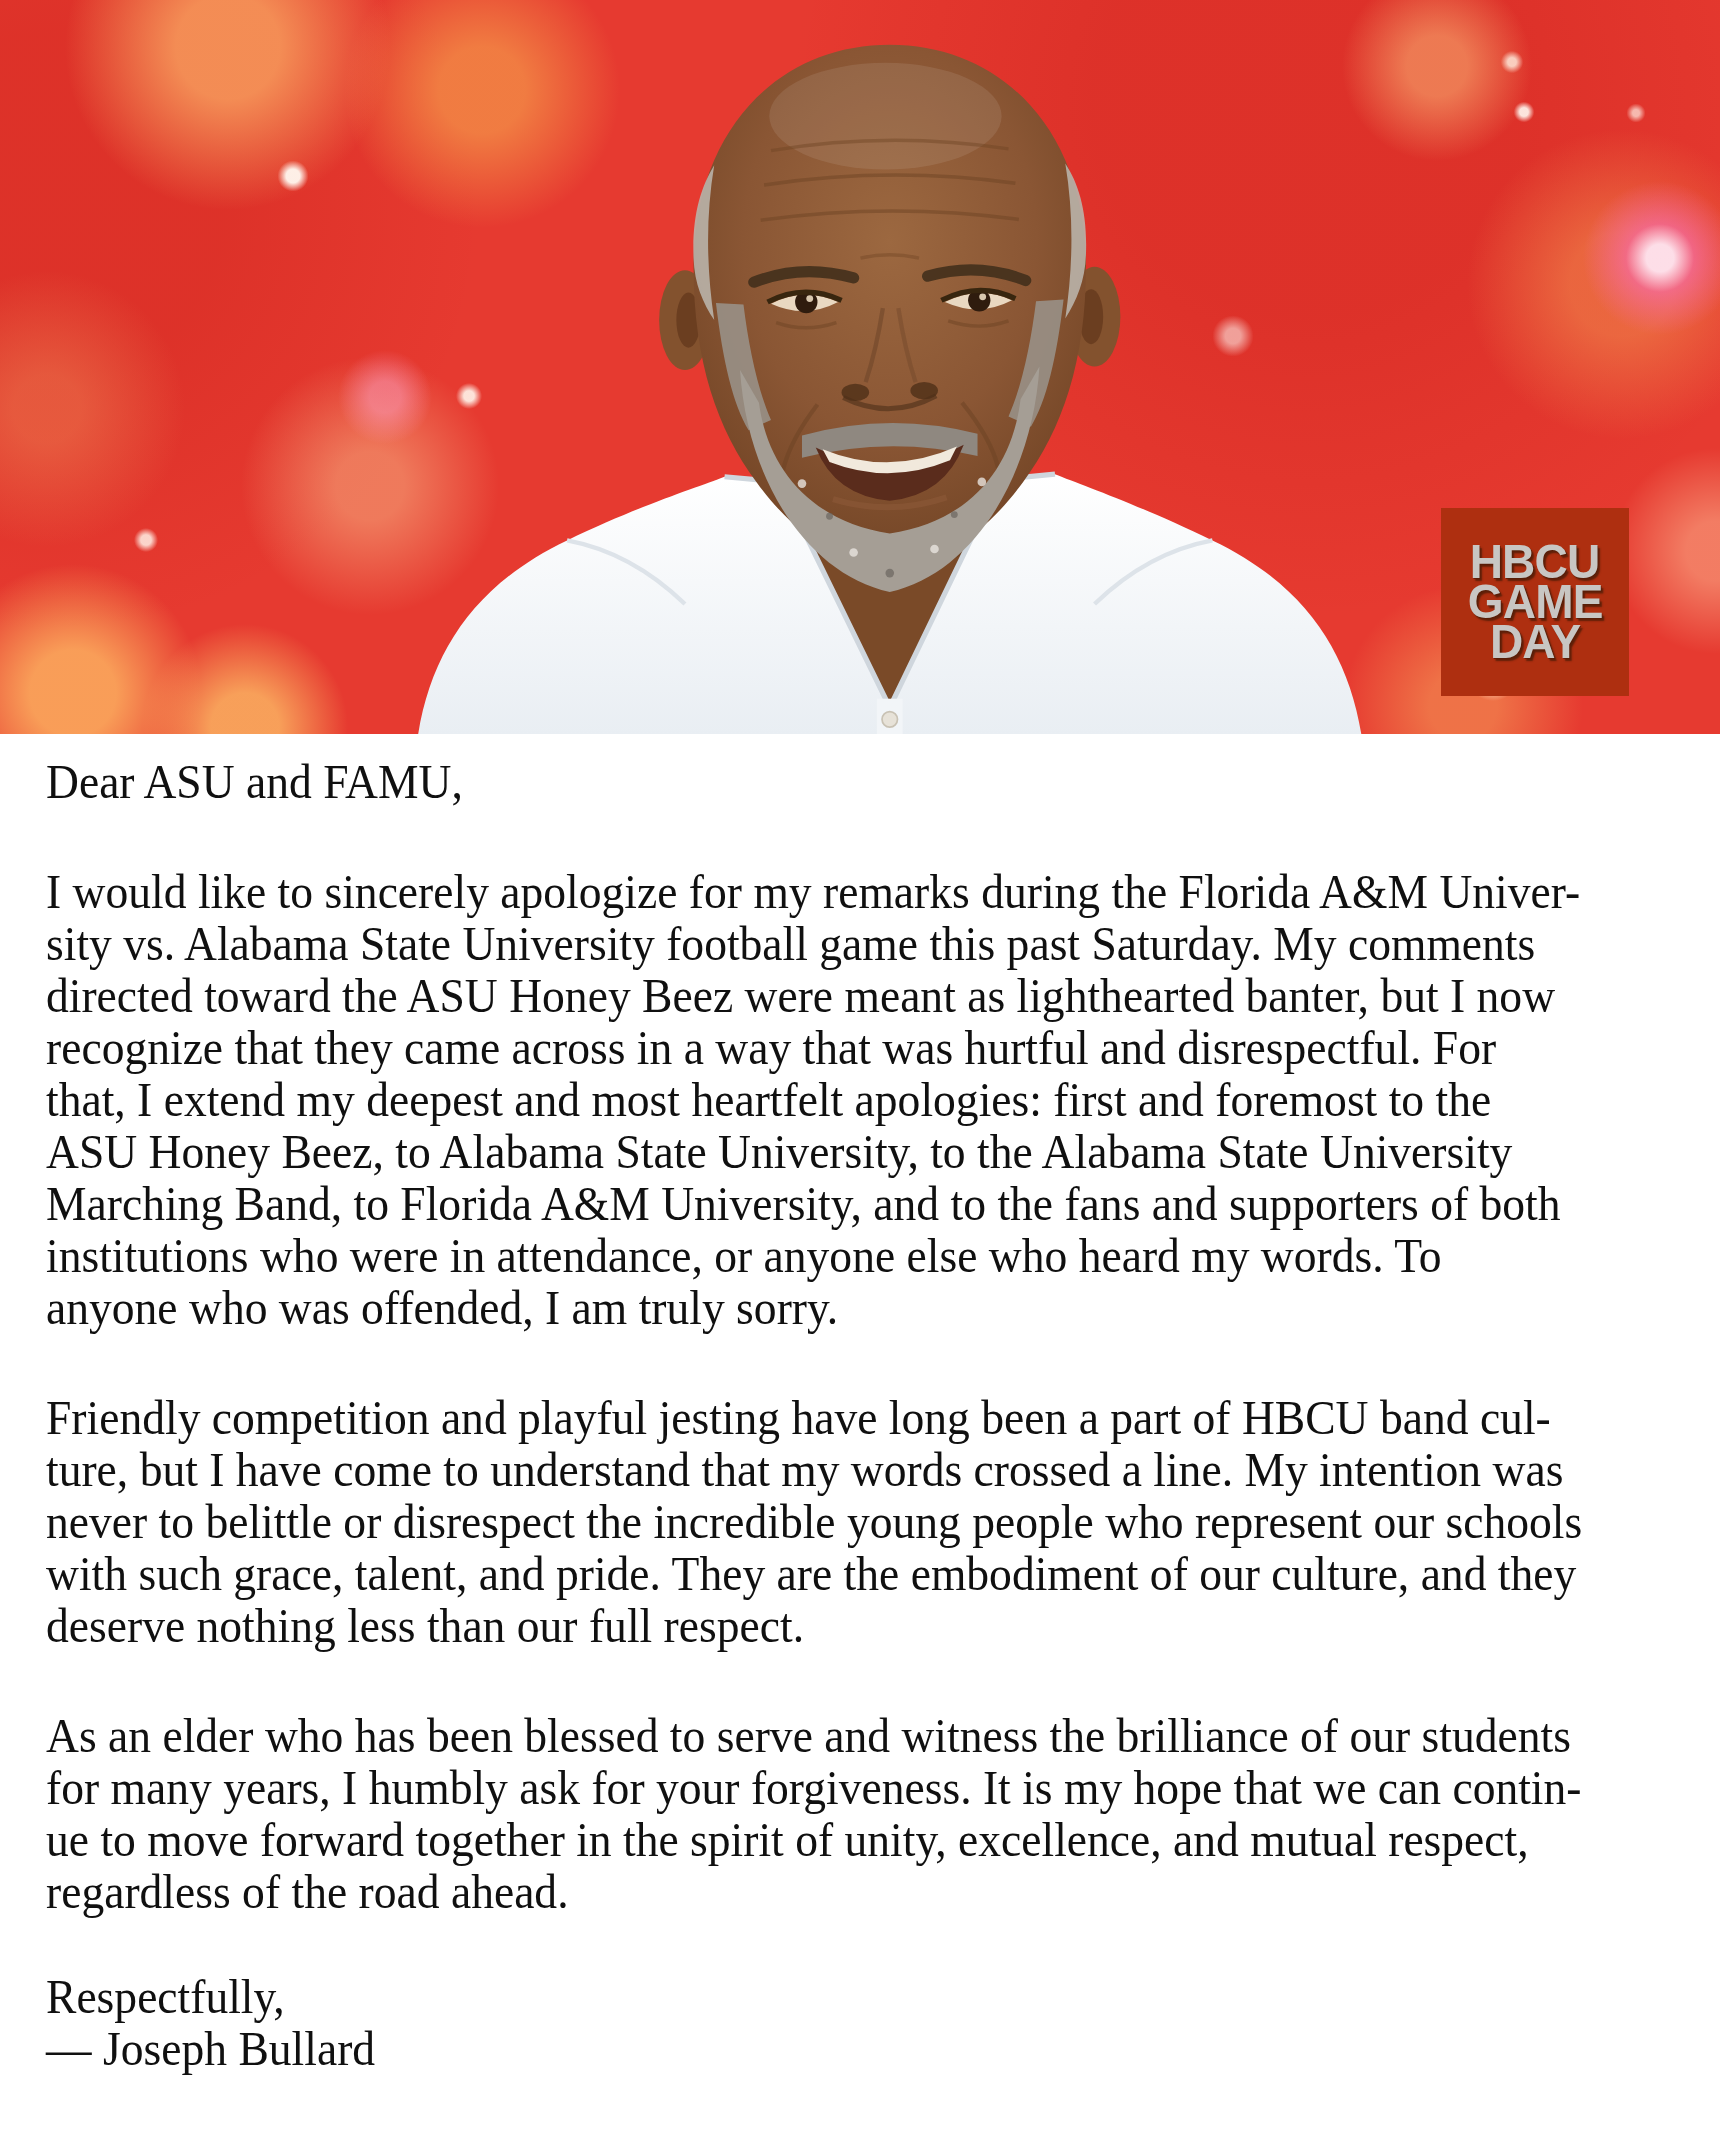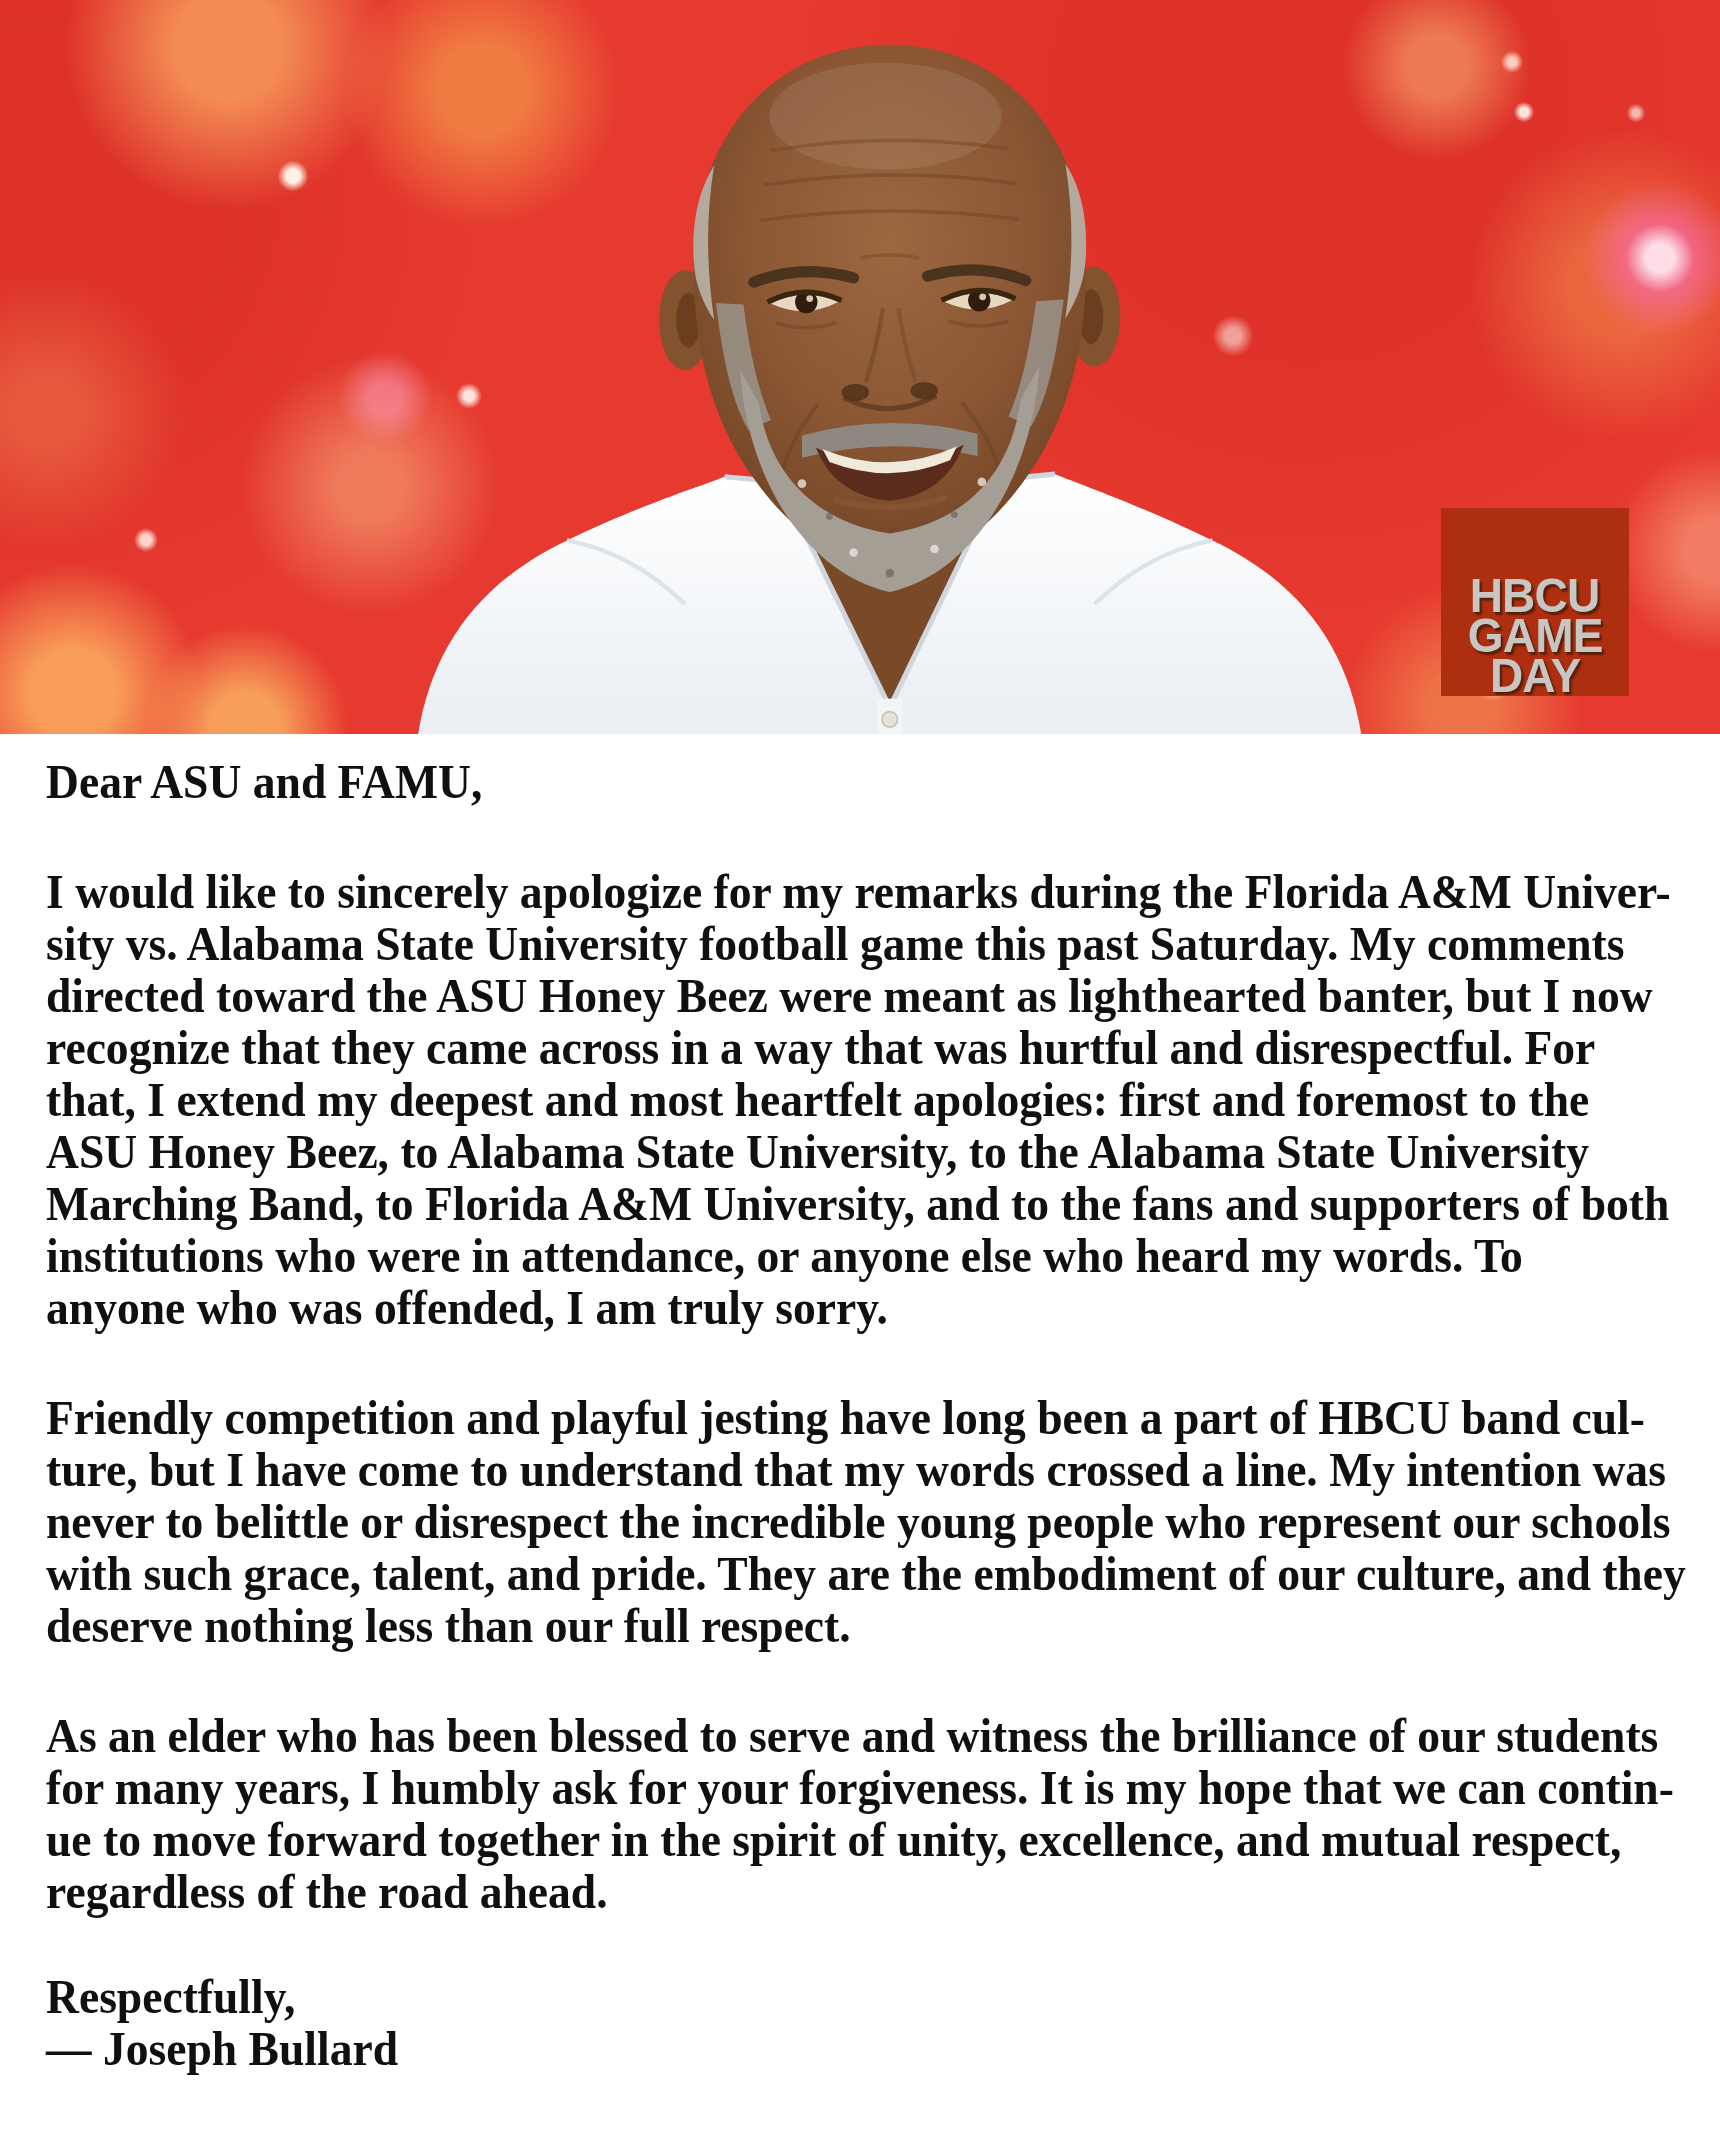--- a/index.html
+++ b/index.html
@@ -38,33 +38,33 @@
       radial-gradient(circle 103px at 1716px 551px,rgba(255,190,150,.5) 0 30px,  rgba(255,190,150,0) 103px),
       radial-gradient(circle 516px at 1308px 103px,rgba(190,18,18,.22) 0 215px,  rgba(190,18,18,0) 516px),
       radial-gradient(circle 430px at 52px 206px,  rgba(195,25,20,.25) 0 172px,  rgba(195,25,20,0) 430px);
     background-repeat:no-repeat;
   }
   .photo-svg { position:absolute; left:0; top:0; z-index:2; }
 
   .logo {
     position:absolute; left:1441px; top:508px; width:188px; height:188px;
     background: var(--logo-bg, #ae2f10);
-    display:flex; flex-direction:column; justify-content:flex-end; align-items:center;
+    display:flex; flex-direction:column; justify-content:center; align-items:center;
     z-index:5;
   }
   .logo-line {
     font-family:"Liberation Sans", sans-serif;
     font-weight:bold; font-size:48px; line-height:40px; letter-spacing:-0.9px;
     color: var(--logo-text, #c8c6c3);
     transform:scaleX(.96);
     text-shadow: 2.6px 3.4px 1.7px rgba(86,30,8,.9), 0.9px 0.9px 0 rgba(60,20,5,.6);
   }
 
   
-  .letter { padding:21.5px 0 0 46px;font-weight:bold; }
+  .letter { padding:21.5px 0 0 46px; }
   .letter-inner {
     width:1850px;
     transform:scaleX(.93); transform-origin:0 0;
     font-size:49px; line-height:52px;
     color: var(--letter-text, #101010);
   }
   .ln { white-space:pre; }
   .para { margin-top:58px; }
   .closing { margin-top:53px; }
 </style>

